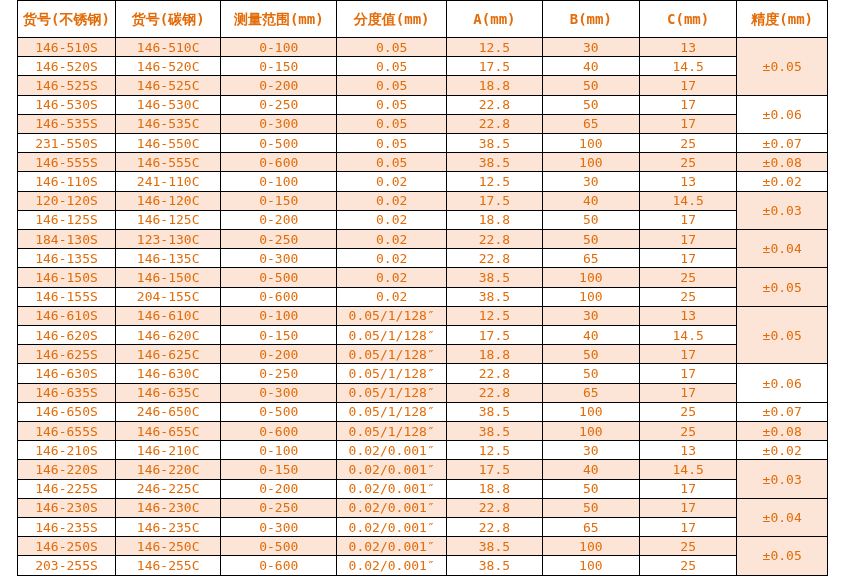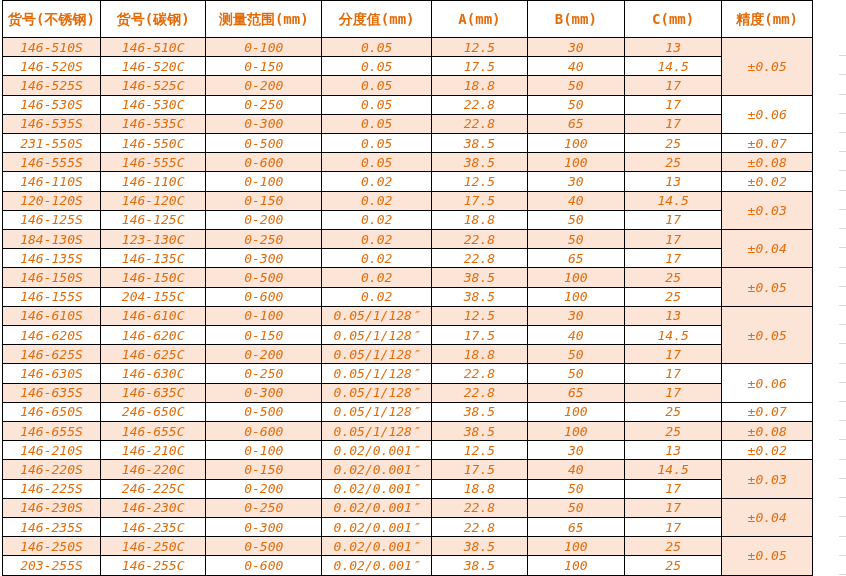--- a/index.html
+++ b/index.html
@@ -12,39 +12,39 @@
   * { box-sizing: border-box; }
   html, body {
     margin: 0; padding: 0;
     width: 846px; height: 576px;
     background: var(--bg);
     overflow: hidden;
     font-family: "DejaVu Sans Mono", "Liberation Mono", monospace;
   }
   .sheet {
     position: relative;
-    width: 813px; height: 576px;
+    width: 813px; height: 576px; margin-left: 15px;
   }
   table.spec-table {
     position: absolute;
     left: 2px; top: 0;
     border-collapse: collapse;
     table-layout: fixed;
   }
   .spec-table th, .spec-table td {
     border: 1px solid var(--border);
     text-align: center;
     vertical-align: middle;
     padding: 0;
     overflow: hidden;
     white-space: nowrap;
     color: var(--accent);
   }
   .spec-table thead tr { height: 37px; }
-  .spec-table tbody tr { height: 19.214px; font-style: italic; }
+  .spec-table tbody tr { height: 19.214px; }
   .spec-table th {
     font-size: 14px;
     font-weight: bold;
     line-height: 17px;
     background: var(--bg);
   }
   .spec-table th.wrap { white-space: normal; }
   .spec-table td {
     font-size: 13px;
     background: var(--bg);
@@ -154,21 +154,21 @@
           <td class="stripe">146-555C</td>
           <td class="stripe">0-600</td>
           <td class="stripe">0.05</td>
           <td class="stripe">38.5</td>
           <td class="stripe">100</td>
           <td class="stripe">25</td>
           <td rowspan="1" class="stripe">±0.08</td>
         </tr>
         <tr>
           <td>146-110S</td>
-          <td>146-110C</td>
+          <td>241-110C</td>
           <td>0-100</td>
           <td>0.02</td>
           <td>12.5</td>
           <td>30</td>
           <td>13</td>
           <td rowspan="1">±0.02</td>
         </tr>
         <tr>
           <td class="stripe">120-120S</td>
           <td class="stripe">146-120C</td>

